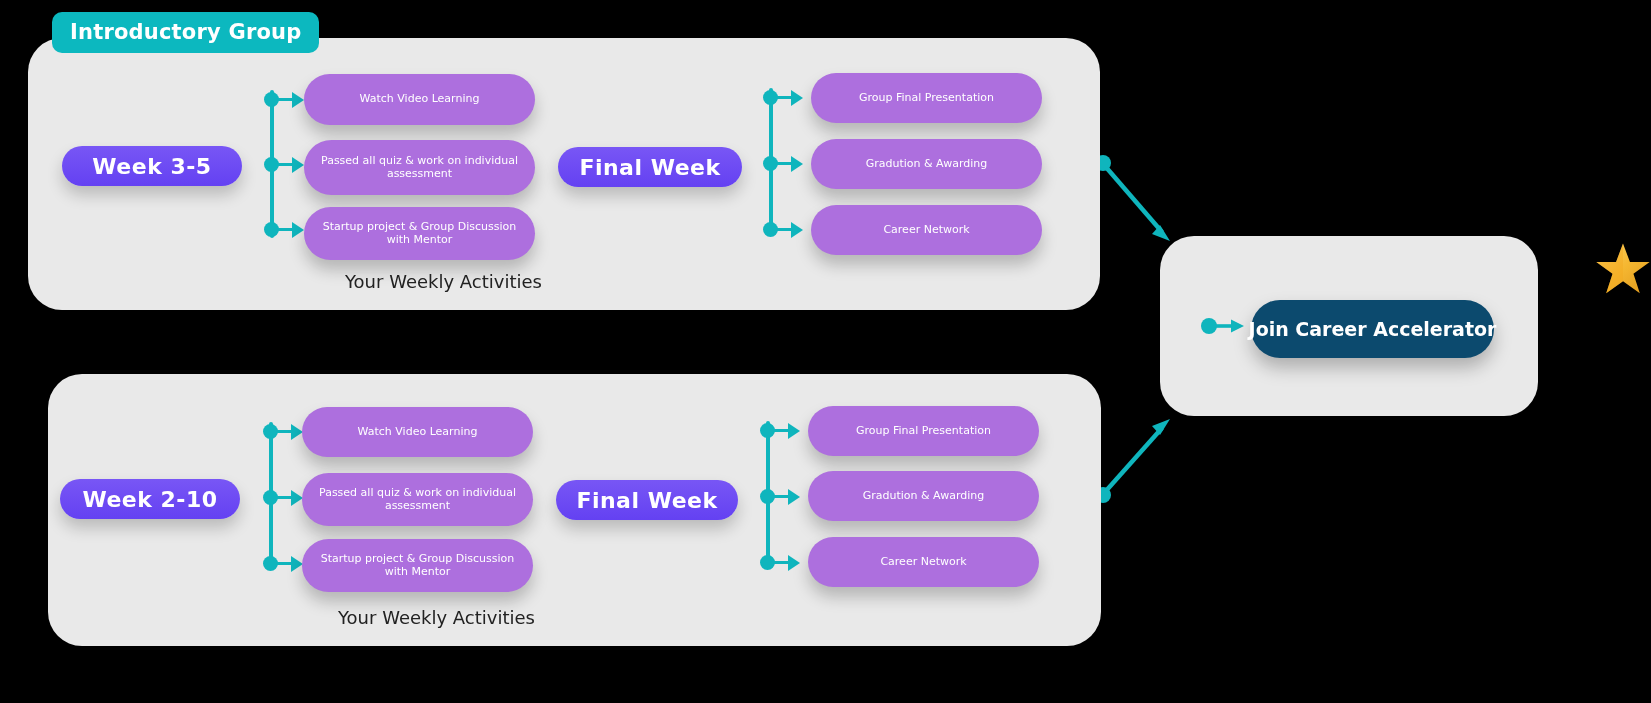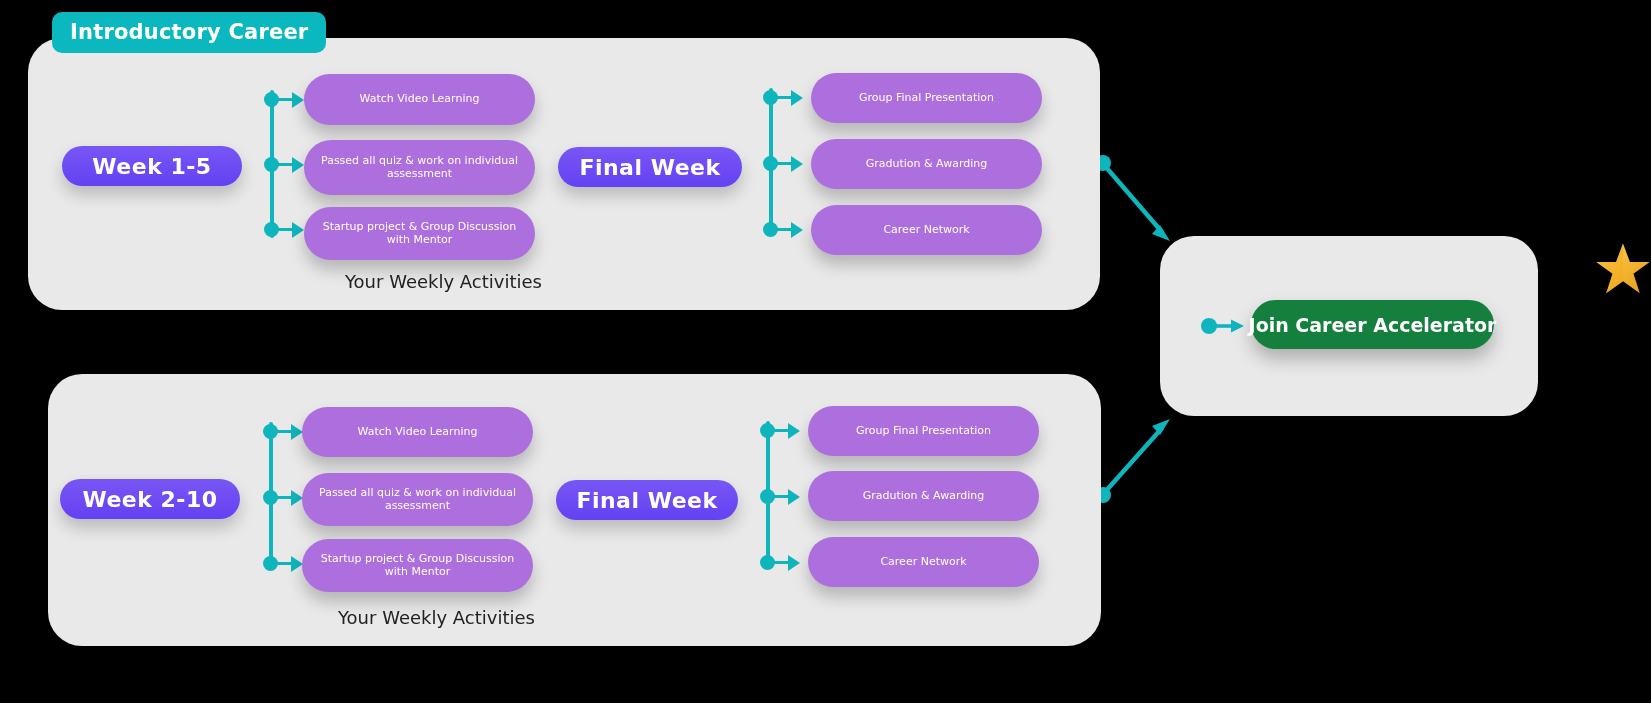--- a/index.html
+++ b/index.html
@@ -95,22 +95,22 @@
     border-bottom:8px solid transparent;
     border-left:12px solid #0fb5bd;
   }
 
   
   .right-card{
     position:absolute;left:1160px;top:236px;width:378px;height:180px;
     background:#e9e9e9;border-radius:34px;
   }
   .cta-btn{
-    position:absolute;left:1251px;top:300px;width:243px;height:49px;
-    background:#15803d;color:#ffffff;
+    position:absolute;left:1251px;top:300px;width:243px;height:58px;
+    background:#0c4a6e;color:#ffffff;
     font-weight:bold;font-size:19px;
     border-radius:999px;
     display:flex;align-items:center;justify-content:center;
     box-shadow:0 10px 18px rgba(0,0,0,0.25);
     white-space:nowrap;
   }
   .cta-arrow{position:absolute;left:1200px;top:317px;width:46px;height:18px;}
 
   .star{position:absolute;left:1594px;top:240px;width:58px;height:58px;}
 
@@ -130,23 +130,23 @@
     </g>
 
     <g>
       <circle cx="13" cy="345" r="8" fill="#0fb5bd"></circle>
       <line x1="15" y1="342" x2="72" y2="278" stroke="#0fb5bd" stroke-width="4.5"></line>
       <polygon points="80,269 62,276 70,285" fill="#0fb5bd"></polygon>
     </g>
   </svg>
 
   <div class="level-card top"></div>
-  <div class="level-badge top">Introductory Career</div>
-
-  <div class="week-pill" style="left:62px;top:146px;width:180px;height:40px;">Week 1-5</div>
+  <div class="level-badge top">Introductory Group</div>
+
+  <div class="week-pill" style="left:62px;top:146px;width:180px;height:40px;">Week 3-5</div>
 
   <div class="bracket" style="left:259px;top:90px;width:46px;height:148px;">
     <div class="spine"></div>
     <div class="node" style="top:0px;">
       <div class="dot"></div>
       <div class="shaft"></div>
       <div class="head"></div>
     </div>
     <div class="node" style="top:65px;">
       <div class="dot"></div>

